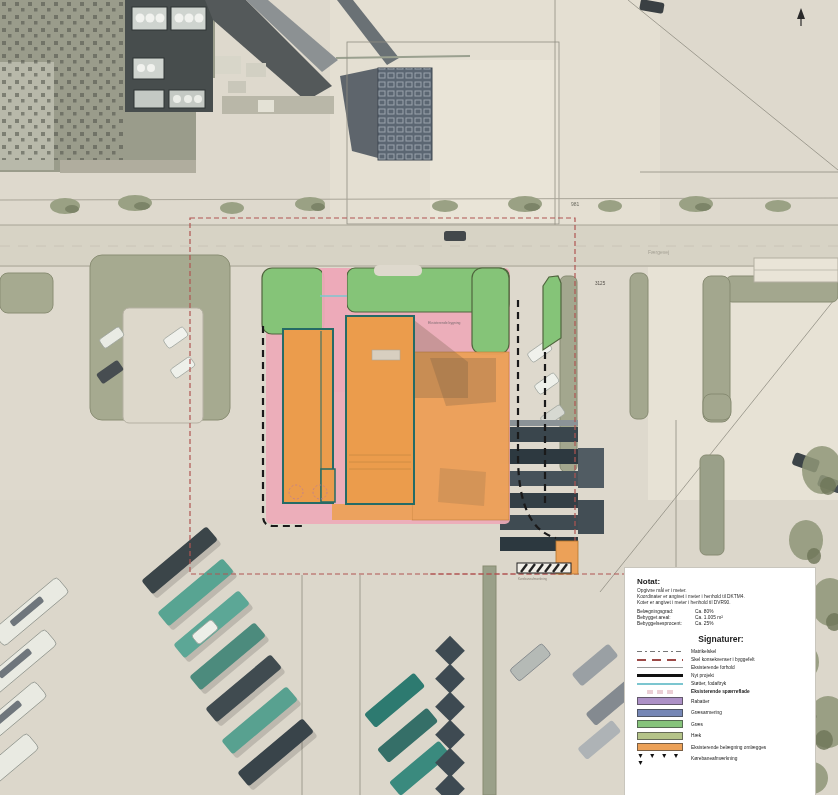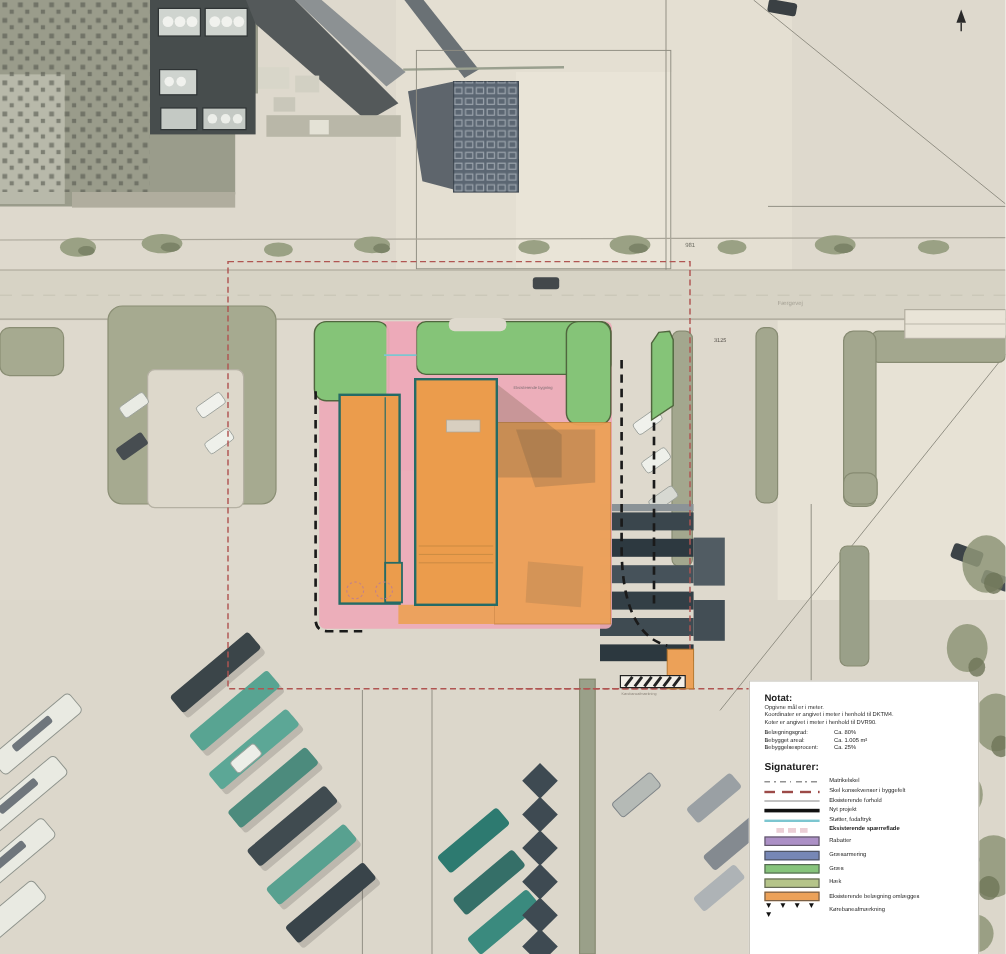--- a/index.html
+++ b/index.html
@@ -9,21 +9,21 @@
 
   
   .legend-box{position:absolute;left:624px;top:567px;width:192px;height:256px;
       background:#ffffff;border:1px solid #c9c6bd;box-sizing:border-box;
       padding:9px 10px 6px 12px;color:#1c1c1c;}
   .n-title{font-size:8px;font-weight:bold;margin-bottom:2px;}
   .n-line{font-size:4.8px;line-height:1.25;color:#2a2a2a;}
   .n-stats{margin-top:3px;}
   .n-stat{display:flex;font-size:4.8px;line-height:1.3;}
   .n-stat .lab{width:58px;}
-  .s-title{font-size:8.5px;font-weight:bold;margin:6px 0 4px 0;}
+  .s-title{font-size:8.5px;font-weight:bold;margin:6px 0 4px 0;text-align:center;}
   .leg-row{display:flex;align-items:center;height:8px;}
   .leg-row.tall{height:11.5px;}
   .sym{width:46px;flex:0 0 46px;}
   .sym-matrikel{height:1px;background:repeating-linear-gradient(90deg,#777 0 5px,transparent 5px 8px,#777 8px 9.5px,transparent 9.5px 13px);}
   .sym-skel{height:2px;background:repeating-linear-gradient(90deg,#9c4a48 0 9px,transparent 9px 15px);}
   .sym-exist{height:1px;background:#9a9a9a;}
   .sym-nyt{height:2.6px;background:#111;}
   .sym-fod{height:2px;background:#7cc6d0;}
   .sym-faint{height:4px;background:repeating-linear-gradient(90deg,rgba(219,168,180,.55) 0 6px,transparent 6px 10px);width:26px;margin-left:10px;flex:0 0 26px;margin-right:10px;}
   .swatch{width:46px;flex:0 0 46px;height:8px;border:0.8px solid rgba(60,60,60,.65);box-sizing:border-box;}

